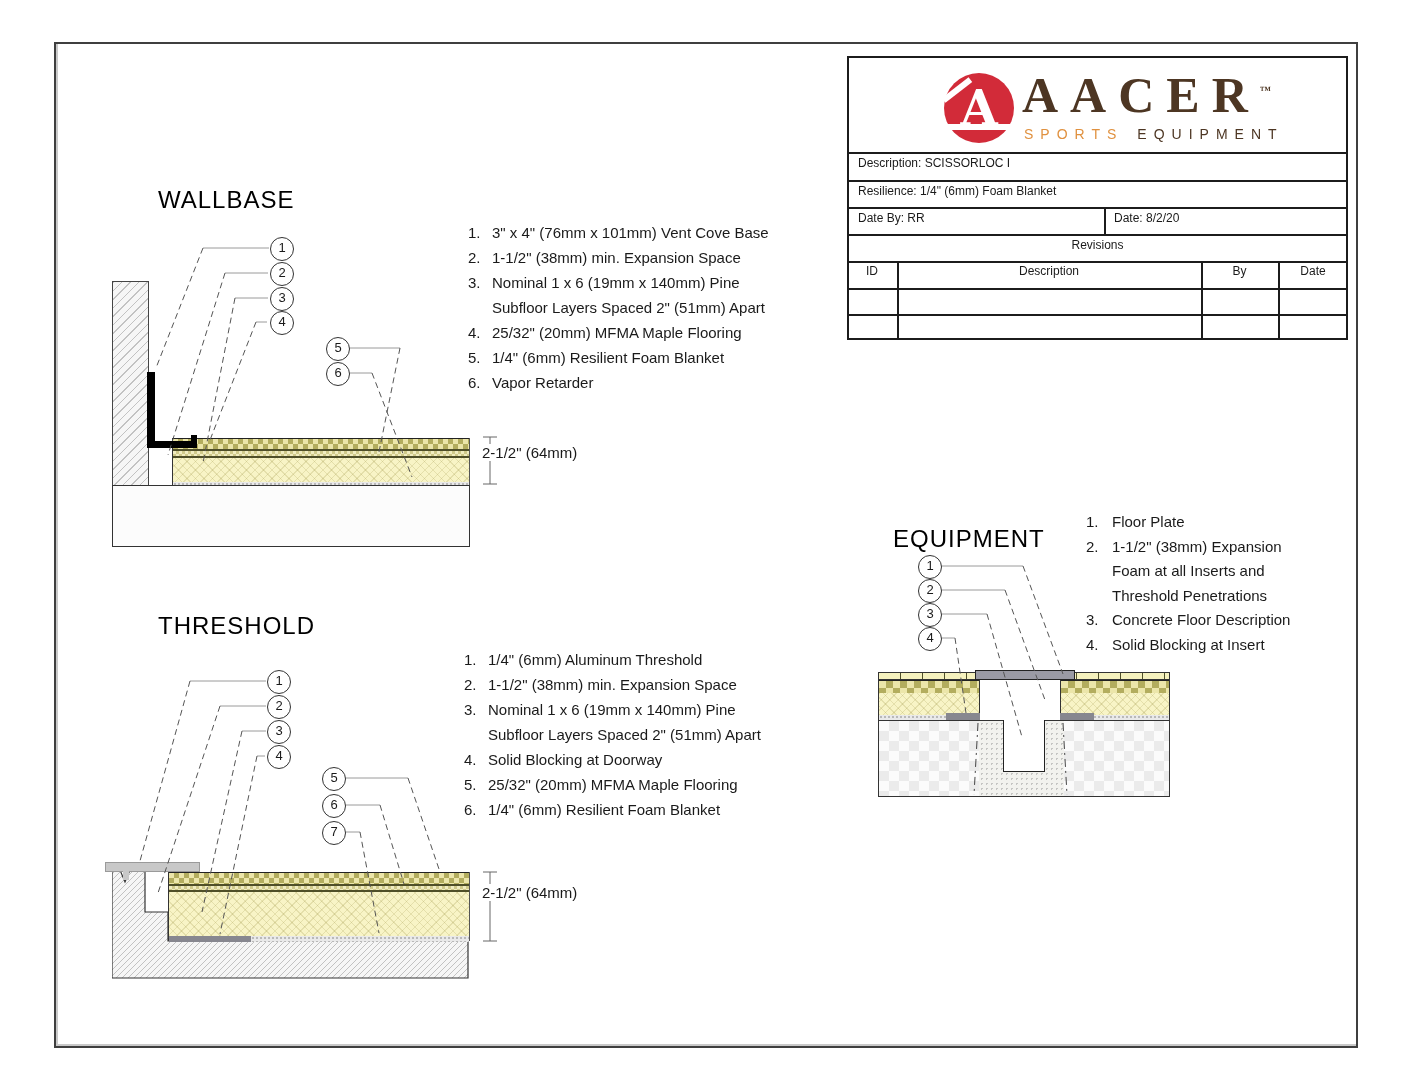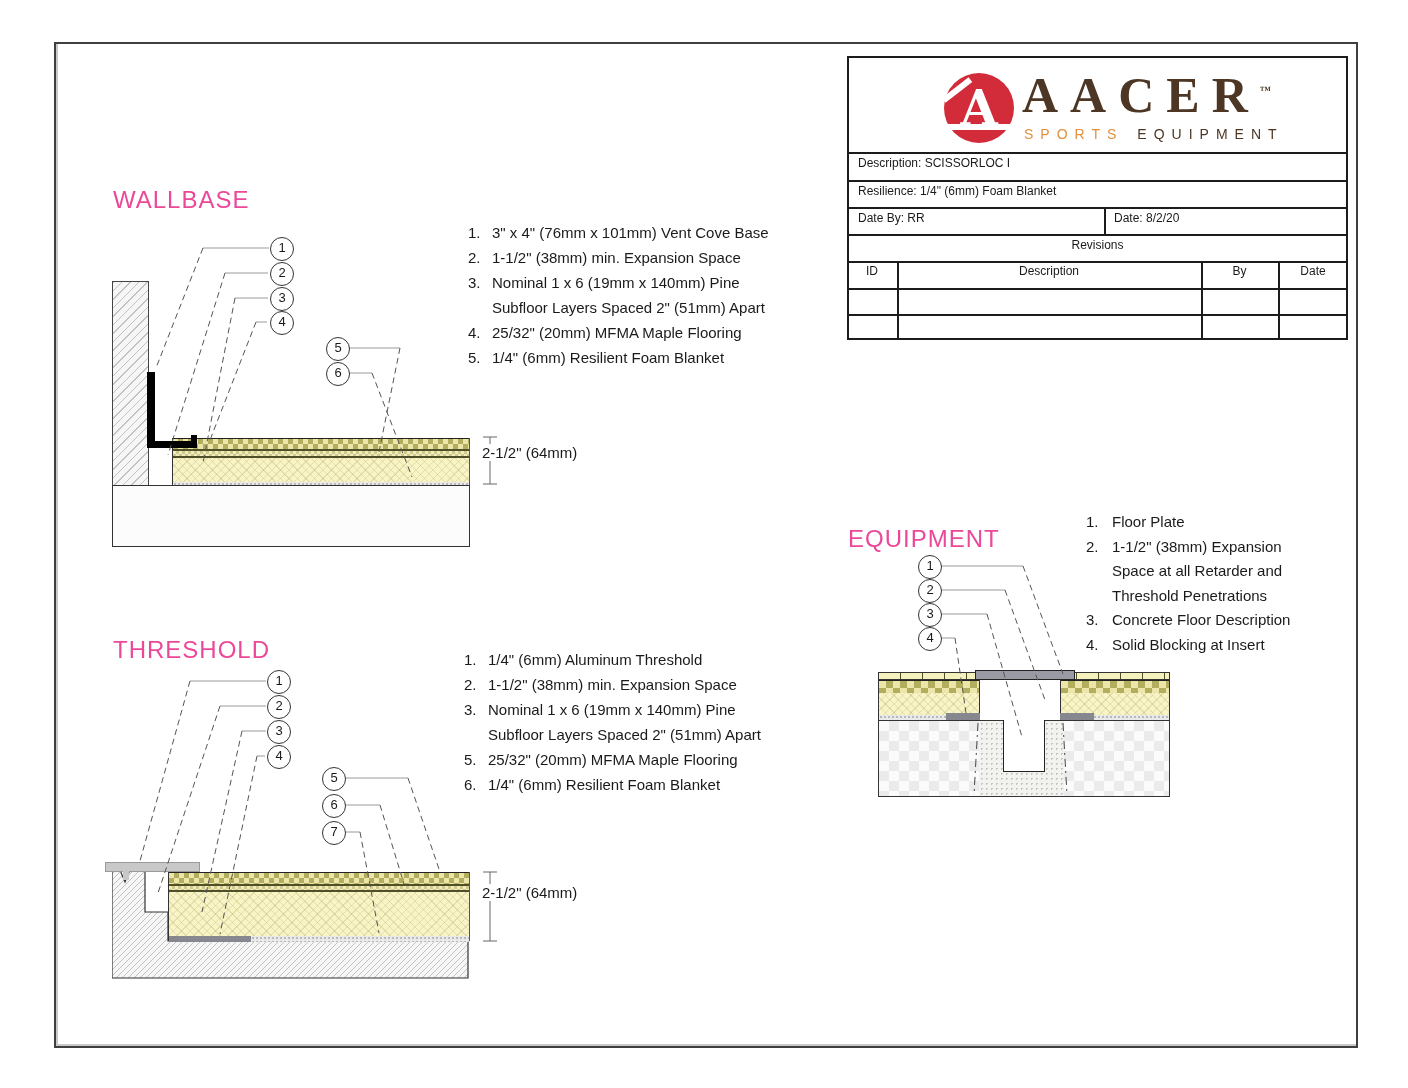--- a/index.html
+++ b/index.html
@@ -1,21 +1,21 @@
 <!DOCTYPE html>
 <html><head>
 <meta charset="utf-8">
 <style>
   html,body{margin:0;padding:0;background:#fff;}
   body{width:1408px;height:1088px;position:relative;overflow:hidden;
        font-family:"Liberation Sans",sans-serif;color:#1a1a1a;}
   .abs{position:absolute;}
   .frame{left:54px;top:42px;width:1300px;height:1002px;border:2px solid #3f3f3f;
          box-shadow:inset 2px -2px 0 #c9c9c9;z-index:0;}
-  .sec-title{font-size:24px;letter-spacing:1px;color:#ec4899;z-index:4;}
+  .sec-title{font-size:24px;letter-spacing:1px;color:#000000;z-index:4;margin-left:45px;}
   .notes{font-size:15px;line-height:25px;z-index:4;}
   .notes.eq{line-height:24.5px;}
   .note-line{white-space:nowrap;}
   .note-num{display:inline-block;width:24px;}
   .note-cont{padding-left:24px;}
   .callout{width:22px;height:22px;border:1.4px solid #333;border-radius:50%;
            background:#fff;font-size:13px;line-height:20px;text-align:center;z-index:6;}
   .dim-label{font-size:15px;background:#fff;padding:0 2px;z-index:6;}
   
   .wall-hatch{background-color:#f6f6f6;border:1px solid #444;
@@ -58,20 +58,21 @@
 
 <div class="abs sec-title" style="left:113px;top:186px;">WALLBASE</div>
 
 <div class="abs notes" style="left:468px;top:220px;">
   <div class="note-line"><span class="note-num">1.</span><span>3" x 4" (76mm x 101mm) Vent Cove Base</span></div>
   <div class="note-line"><span class="note-num">2.</span><span>1-1/2" (38mm) min. Expansion Space</span></div>
   <div class="note-line"><span class="note-num">3.</span><span>Nominal 1 x 6 (19mm x 140mm) Pine</span></div>
   <div class="note-line note-cont"><span>Subfloor Layers Spaced 2" (51mm) Apart</span></div>
   <div class="note-line"><span class="note-num">4.</span><span>25/32" (20mm) MFMA Maple Flooring</span></div>
   <div class="note-line"><span class="note-num">5.</span><span>1/4" (6mm) Resilient Foam Blanket</span></div>
+  <div class="note-line"><span class="note-num">6.</span><span>Vapor Retarder</span></div>
 </div>
 
 <div class="abs callout" style="left:270px;top:237px;">1</div>
 <div class="abs callout" style="left:270px;top:262px;">2</div>
 <div class="abs callout" style="left:270px;top:287px;">3</div>
 <div class="abs callout" style="left:270px;top:311px;">4</div>
 <div class="abs callout" style="left:326px;top:337px;">5</div>
 <div class="abs callout" style="left:326px;top:362px;">6</div>
 
 <div class="abs wall-hatch stack" style="left:112px;top:281px;width:35px;height:203px;"></div>
@@ -80,27 +81,28 @@
 <div class="abs black" style="left:191px;top:435px;width:6px;height:7px;"></div>
 <div class="abs stack" style="left:172px;top:438px;width:296px;height:47px;border-left:1px solid #333;border-right:1px solid #555;">
   <div class="check-maple" style="height:10px;"></div>
   <div class="foam" style="height:9px;box-sizing:border-box;"></div>
   <div class="subfloor" style="height:24px;"></div>
   <div class="speckle" style="height:4px;"></div>
 </div>
 <div class="abs slab-plain stack" style="left:112px;top:485px;width:356px;height:60px;"></div>
 <div class="abs dim-label" style="left:480px;top:444px;">2-1/2" (64mm)</div>
 
-<div class="abs sec-title" style="left:113px;top:636px;">THRESHOLD</div>
+<div class="abs sec-title" style="left:113px;top:612px;">THRESHOLD</div>
 
 <div class="abs notes" style="left:464px;top:647px;">
   <div class="note-line"><span class="note-num">1.</span><span>1/4" (6mm) Aluminum Threshold</span></div>
   <div class="note-line"><span class="note-num">2.</span><span>1-1/2" (38mm) min. Expansion Space</span></div>
   <div class="note-line"><span class="note-num">3.</span><span>Nominal 1 x 6 (19mm x 140mm) Pine</span></div>
   <div class="note-line note-cont"><span>Subfloor Layers Spaced 2" (51mm) Apart</span></div>
+  <div class="note-line"><span class="note-num">4.</span><span>Solid Blocking at Doorway</span></div>
   <div class="note-line"><span class="note-num">5.</span><span>25/32" (20mm) MFMA Maple Flooring</span></div>
   <div class="note-line"><span class="note-num">6.</span><span>1/4" (6mm) Resilient Foam Blanket</span></div>
 </div>
 
 <div class="abs callout" style="left:267px;top:670px;">1</div>
 <div class="abs callout" style="left:267px;top:695px;">2</div>
 <div class="abs callout" style="left:267px;top:720px;">3</div>
 <div class="abs callout" style="left:267px;top:745px;">4</div>
 <div class="abs callout" style="left:322px;top:767px;">5</div>
 <div class="abs callout" style="left:322px;top:794px;">6</div>
@@ -127,21 +129,21 @@
     <div class="speckle" style="flex:1;height:6px;"></div>
   </div>
 </div>
 <div class="abs dim-label" style="left:480px;top:884px;">2-1/2" (64mm)</div>
 
 <div class="abs sec-title" style="left:848px;top:525px;">EQUIPMENT</div>
 
 <div class="abs notes eq" style="left:1086px;top:510px;">
   <div class="note-line"><span class="note-num" style="width:26px;">1.</span><span>Floor Plate</span></div>
   <div class="note-line"><span class="note-num" style="width:26px;">2.</span><span>1-1/2" (38mm) Expansion</span></div>
-  <div class="note-line" style="padding-left:26px;"><span>Space at all Retarder and</span></div>
+  <div class="note-line" style="padding-left:26px;"><span>Foam at all Inserts and</span></div>
   <div class="note-line" style="padding-left:26px;"><span>Threshold Penetrations</span></div>
   <div class="note-line"><span class="note-num" style="width:26px;">3.</span><span>Concrete Floor Description</span></div>
   <div class="note-line"><span class="note-num" style="width:26px;">4.</span><span>Solid Blocking at Insert</span></div>
 </div>
 
 <div class="abs callout" style="left:918px;top:555px;">1</div>
 <div class="abs callout" style="left:918px;top:579px;">2</div>
 <div class="abs callout" style="left:918px;top:603px;">3</div>
 <div class="abs callout" style="left:918px;top:627px;">4</div>
 

